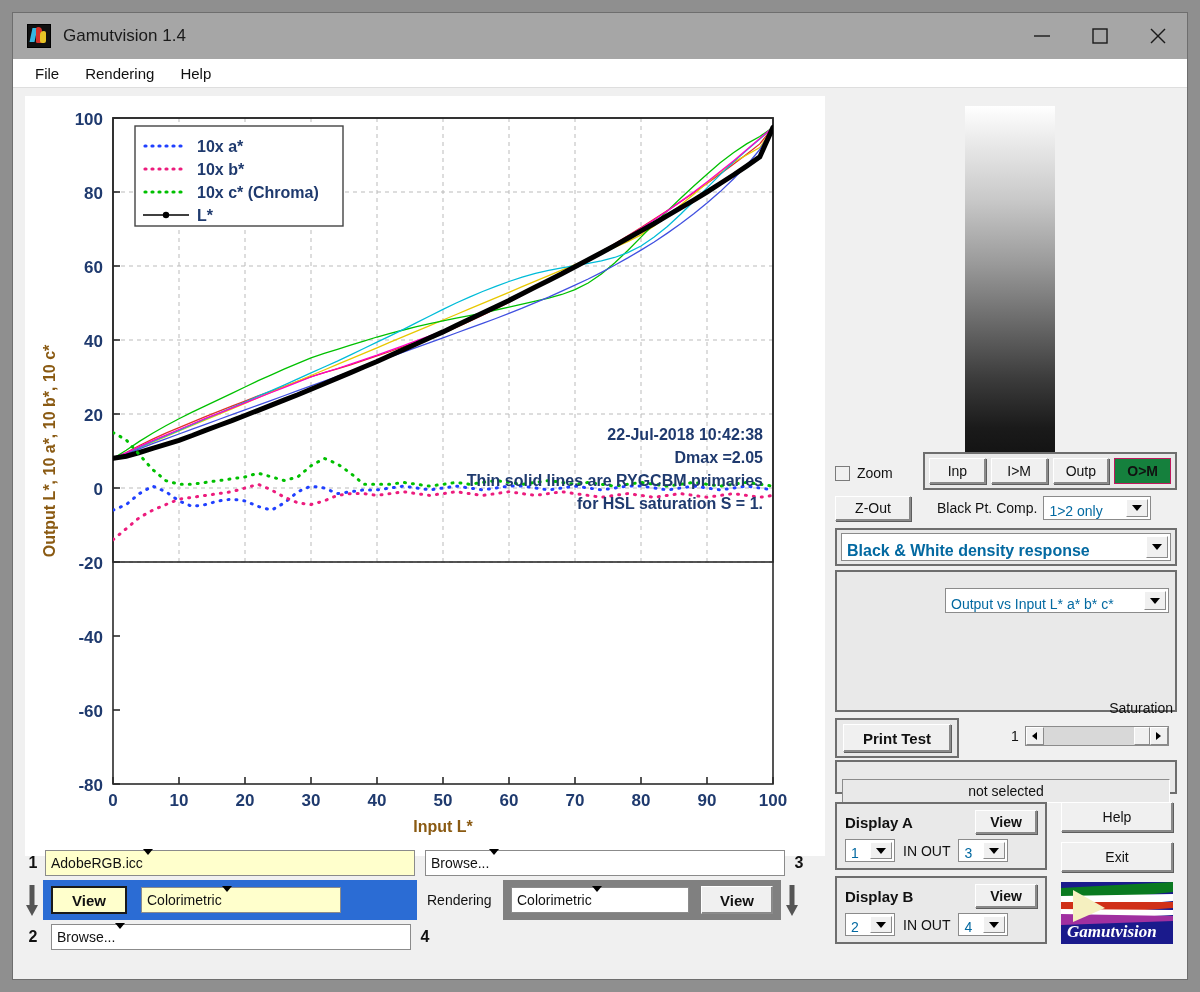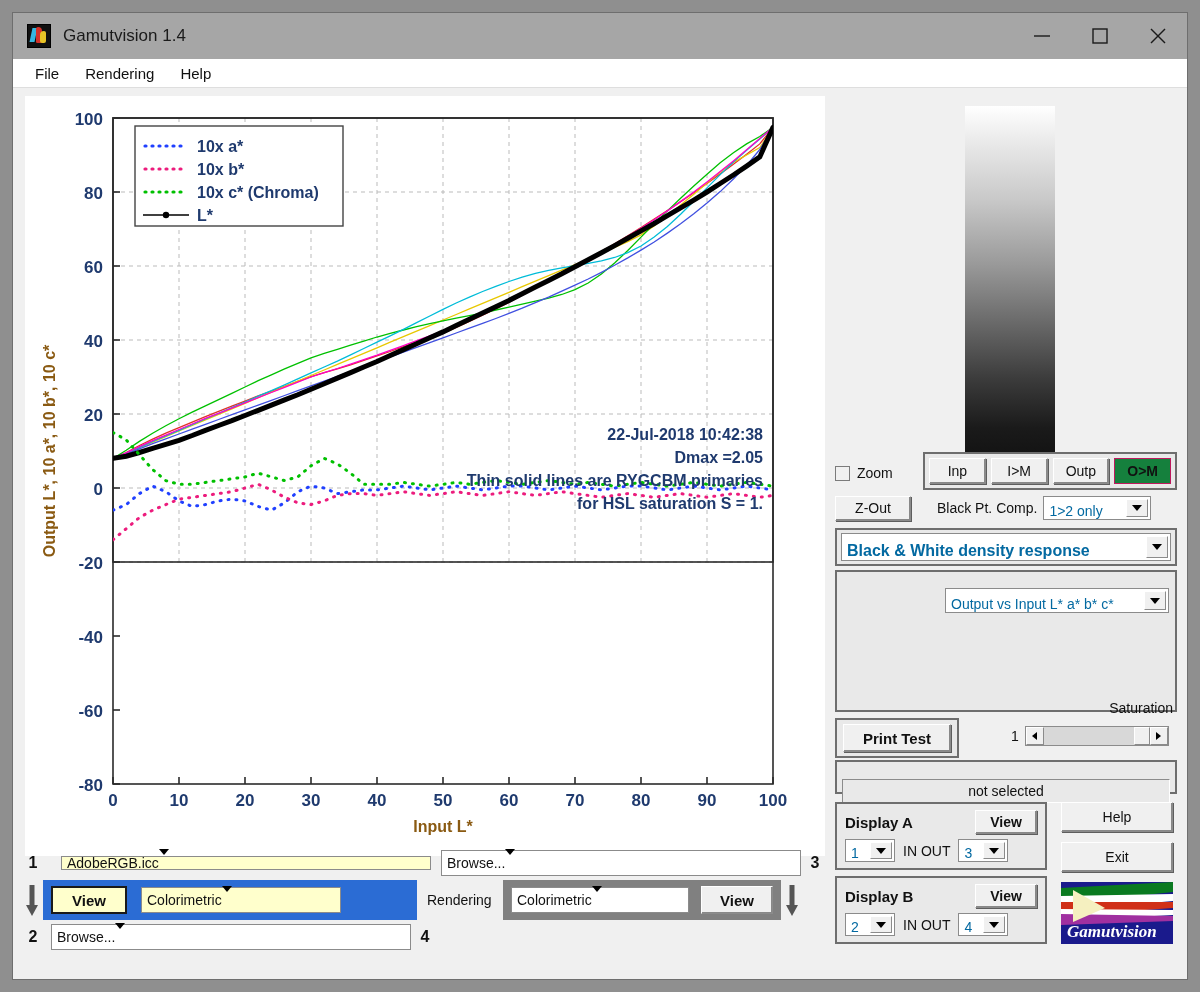--- a/index.html
+++ b/index.html
@@ -349,21 +349,21 @@
             <div class="txt">Gamutvision</div>
           </div>
         </div>
       </div>
     </div>
 
     <div class="bottom">
 
       <div class="row" style="height:28px;">
         <div class="pf-num">1</div>
-        <div class="pf-combo" style="width:370px;height:14px;margin-left:20px;">
+        <div class="pf-combo" style="width:370px;height:26px;margin-left:4px;">
           <span>AdobeRGB.icc</span>
           <span class="arrow"><i class="tri"></i></span>
         </div>
         <div class="pf-combo white" style="width:360px;height:26px;margin-left:10px;">
           <span>Browse...</span>
           <span class="arrow"><i class="tri"></i></span>
         </div>
         <div class="pf-num" style="margin-left:6px;">3</div>
       </div>
 

